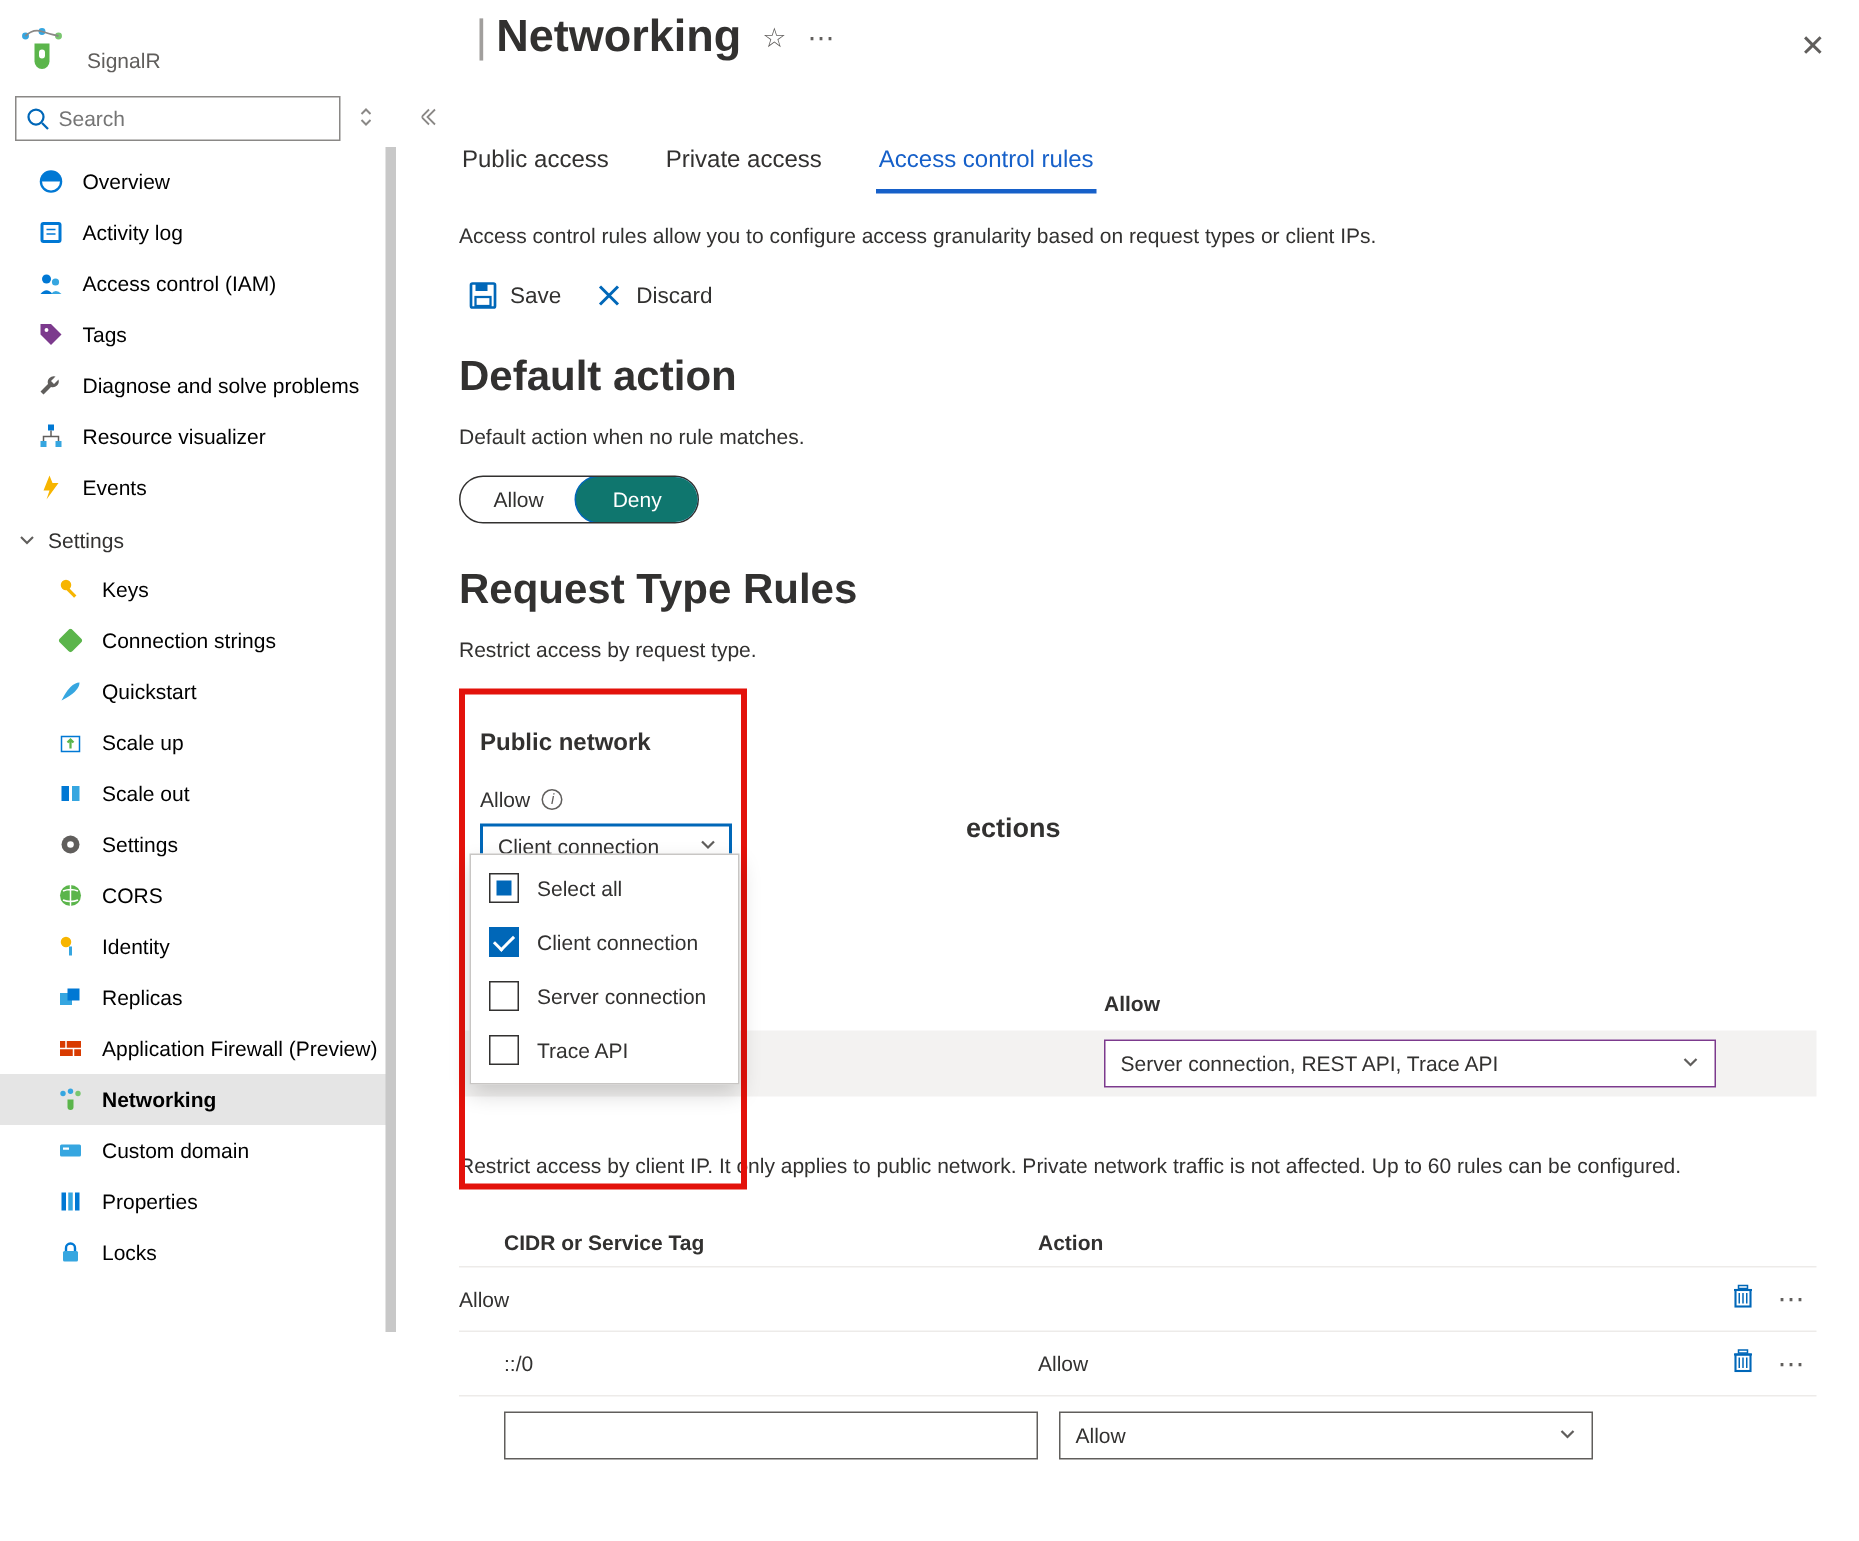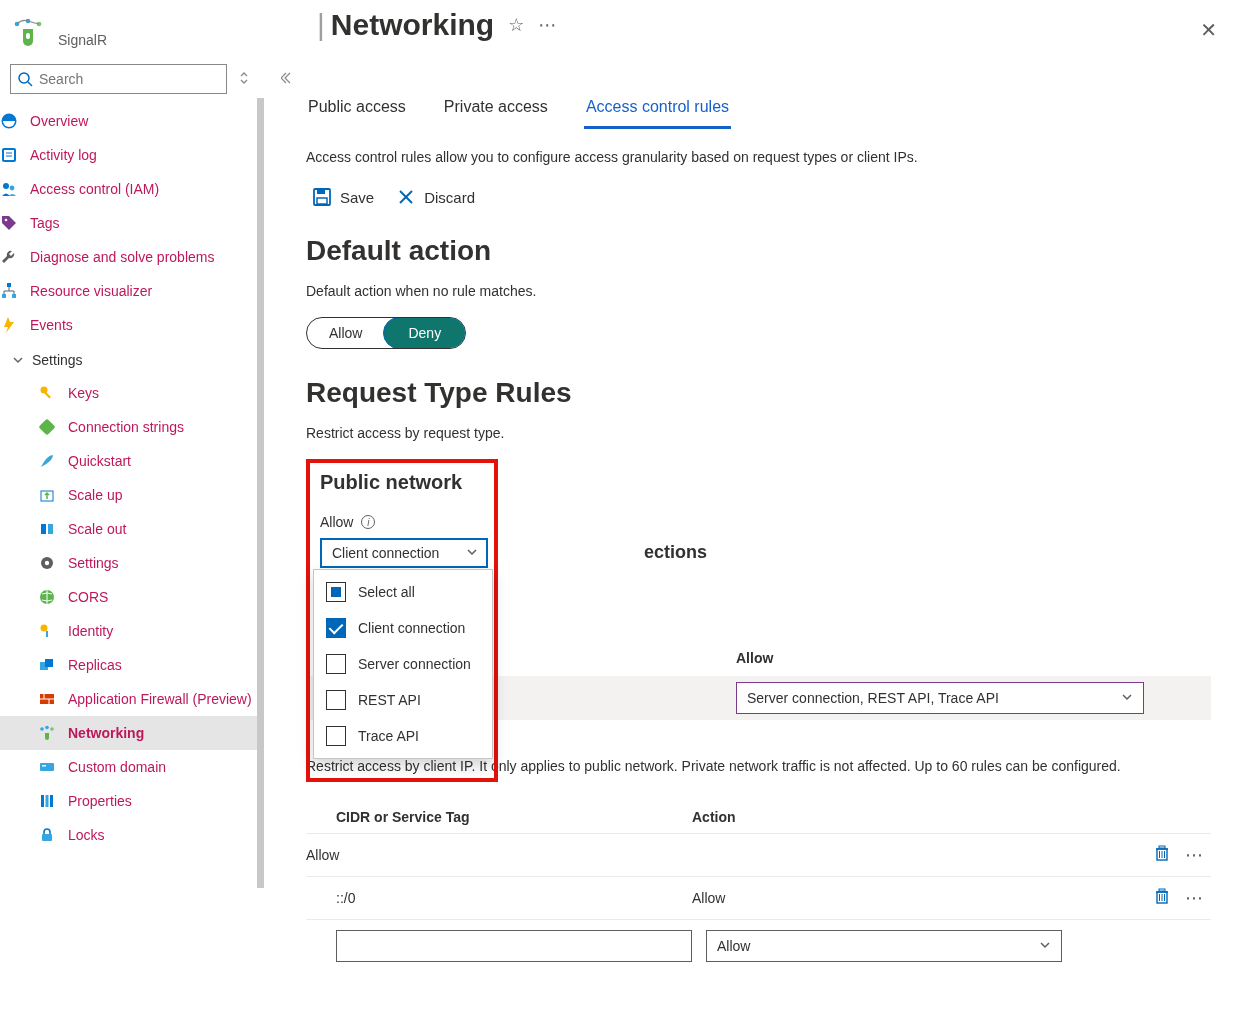--- a/index.html
+++ b/index.html
@@ -23,21 +23,21 @@
   .search-box svg { flex-shrink:0; }
   .search-input { border:none; outline:none; flex:1; font-size:14px; background:transparent; color:#605e5c; }
   .caret-expand { color:#8a8886; font-size:12px; cursor:pointer; padding:4px; }
   .collapse-chevron { color:#8a8886; cursor:pointer; padding:6px; margin-left:14px; }
 
   .sidebar-scroll { flex:1; overflow-y:auto; position:relative; }
   
   .fake-scroll-thumb { position:absolute; right:0; top:0; width:7px; height:790px; background:#c8c8c8; }
 
   .side-list { list-style:none; padding: 6px 0 20px 0; }
-  .side-item { display:flex; align-items:center; gap:12px; padding: 8px 10px 8px 0; cursor:pointer; color:#be185d; }
+  .side-item { display:flex; align-items:center; gap:12px; padding: 8px 10px 8px 25px; cursor:pointer; color:#000000; }
   .side-item .ico { width:18px; height:18px; display:flex; align-items:center; justify-content:center; flex-shrink:0;}
   .side-sub { padding-left: 38px; }
   .side-section { display:flex; align-items:center; gap:8px; padding: 10px 10px 8px 12px; color:#323130; cursor:pointer;}
   .side-section svg { flex-shrink:0;}
   .side-item.selected { background:#e5e5e5; }
   .side-item.selected span.lbl { font-weight:600; }
   .side-item .lbl { font-size:14px; }
 
   
   .main-col { flex:1; padding: 4px 28px 0 42px; overflow:hidden; position:relative; }
@@ -54,21 +54,21 @@
   h2.section { font-size:28px; font-weight:600; margin-top:28px; }
   .sub { margin-top:16px; color:#323130; }
 
   
   .pill-group { display:inline-flex; border:1px solid #323130; border-radius:24px; overflow:hidden; margin-top:18px; height:32px; }
   .pill-group .pill { padding:0 22px; display:flex; align-items:center; font-size:14px; cursor:pointer; }
   .pill-group .pill.active { background:#0f766e; color:#fff; border-radius:24px; margin:-1px; padding:0 24px; border:1px solid #0067b8;}
 
   
   .red-box { border: 4px solid #e3120b; padding: 8px 10px 10px 10px; margin-top:18px; width: 192px; position: relative; }
-  .pn-heading { font-weight:600; font-size:20px; }
+  .pn-heading { font-weight:600; font-size:16px;margin-top:16px; }
   .allow-label { margin-top:20px; font-size:14px; color:#323130; display:flex; align-items:center; gap:8px;}
   .info-i { width:14px;height:14px;border:1px solid #605e5c;border-radius:50%; display:inline-flex;align-items:center;justify-content:center;font-size:10px;color:#605e5c; font-style:italic;}
 
   .dropdown-closed { margin-top:8px; border:2px solid #0067b8; width:168px; height:30px; display:flex; align-items:center; justify-content:space-between; padding:0 8px 0 10px; font-size:14px; cursor:pointer;}
   .dropdown-closed .chev { color:#605e5c; }
 
   .dropdown-open { position:absolute; left:3px; top:106px; width:180px; background:#fff; border:1px solid #c8c6c4; box-shadow: 0 6px 14px rgba(0,0,0,0.18); padding:4px 0; }
   .opt { display:flex; align-items:center; gap:12px; padding:8px 12px; cursor:pointer; }
   .cb { width:20px; height:20px; border:1.5px solid #323130; display:flex; align-items:center; justify-content:center; }
   .cb.partial::after { content:""; width:10px; height:10px; background:#0067b8; }
@@ -423,24 +423,20 @@
           <div class="opt">
               <span class="cb checked"></span>
               <span>Client connection</span>
             </div>
           <div class="opt">
               <span class="cb"></span>
               <span>Server connection</span>
             </div>
           <div class="opt">
               <span class="cb"></span>
-              <span>REST API</span>
-            </div>
-          <div class="opt">
-              <span class="cb"></span>
               <span>Trace API</span>
             </div>
         </div>
 
         <div style="height:200px;"></div>
       </div>
 
       
       <div style="margin-top:-160px;">
         <div class="pe-label-row">

